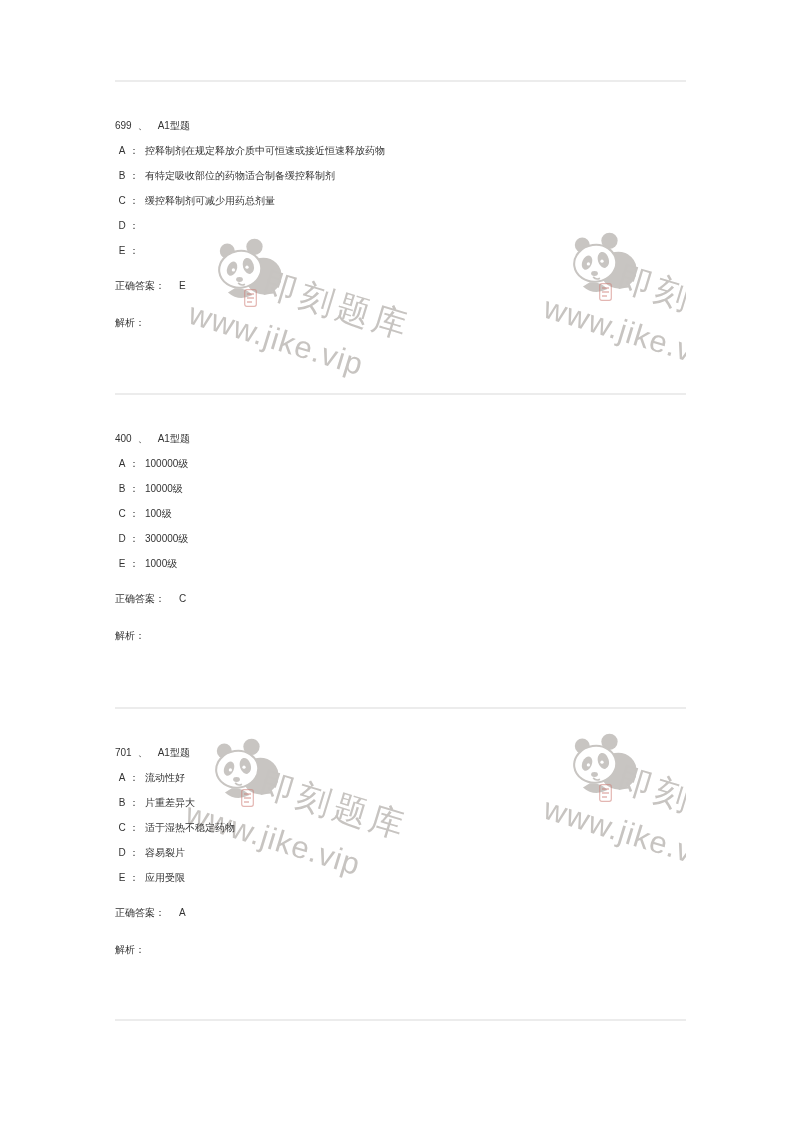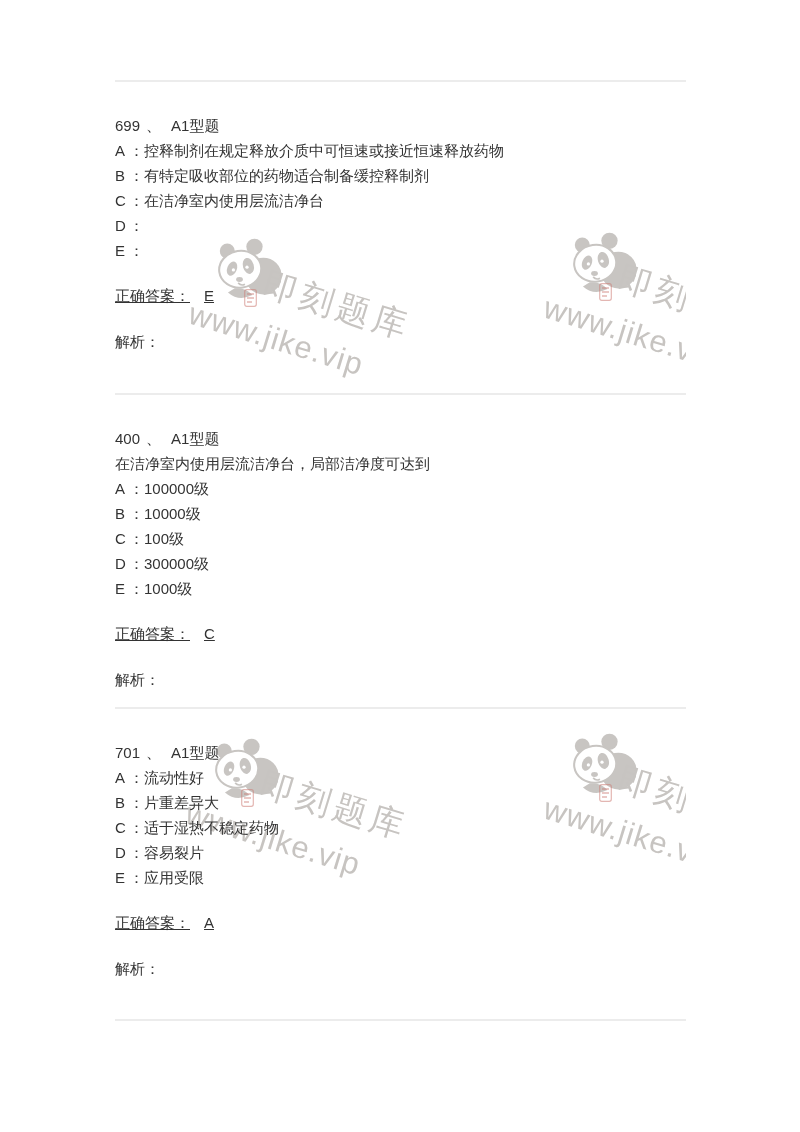--- a/index.html
+++ b/index.html
@@ -6,31 +6,31 @@
   .page{
     position:relative;width:800px;height:1132px;background:#ffffff;overflow:hidden;
     font-family:"Liberation Sans","DejaVu Sans",sans-serif;color:#333333;
   }
   .content{
     position:absolute;left:115px;top:0;width:571px;height:1132px;overflow:hidden;
   }
   .divider{position:absolute;left:0;width:571px;height:2px;background:#ececec;z-index:2;}
   .d1{top:80px;} .d2{top:393px;} .d3{top:707px;} .d4{top:1019px;}
 
-  .question{position:absolute;left:0;width:571px;z-index:1;font-size:15px;line-height:25px;}
+  .question{position:absolute;left:0;width:571px;z-index:1;font-size:10px;line-height:25px;text-align:center;}
   .q1{top:113px;} .q2{top:426px;} .q3{top:740px;}
 
   .q-head{display:flex;align-items:baseline;}
   .q-sep{margin:0 10px 0 6px;}
   .opt{display:flex;align-items:baseline;}
   .opt-letter{display:inline-block;min-width:14px;}
-  .opt-text{}
-  .ans-row{margin-top:20px;display:flex;align-items:baseline;text-decoration:underline;}
+  .opt-text{margin-left:6px;}
+  .ans-row{margin-top:10px;display:flex;align-items:baseline;}
   .ans-value{margin-left:14px;}
-  .ana-row{margin-top:21px;display:flex;align-items:baseline;}
+  .ana-row{margin-top:12px;display:flex;align-items:baseline;}
   .ana-value{margin-left:14px;}
 
   
   .wm{position:absolute;width:340px;height:150px;z-index:0;pointer-events:none;}
   .wm1{left:80px;top:238px;}
   .wm2{left:435px;top:232px;}
   .wm3{left:77px;top:738px;}
   .wm4{left:435px;top:733px;}
   .wm-panda{position:absolute;left:18px;top:0;width:68px;height:68px;}
   .wm-seal{position:absolute;left:49px;top:51px;width:13px;height:18px;}
@@ -162,21 +162,21 @@
         <span class="opt-text">控释制剂在规定释放介质中可恒速或接近恒速释放药物</span>
       </div>
       <div class="opt">
         <span class="opt-letter">B</span>
         <span class="opt-colon">：</span>
         <span class="opt-text">有特定吸收部位的药物适合制备缓控释制剂</span>
       </div>
       <div class="opt">
         <span class="opt-letter">C</span>
         <span class="opt-colon">：</span>
-        <span class="opt-text">在洁净室内使用层流洁净台</span>
+        <span class="opt-text">缓控释制剂可减少用药总剂量</span>
       </div>
       <div class="opt">
         <span class="opt-letter">D</span>
         <span class="opt-colon">：</span>
       </div>
       <div class="opt">
         <span class="opt-letter">E</span>
         <span class="opt-colon">：</span>
       </div>
       <div class="ans-row">
@@ -188,21 +188,20 @@
         <span class="ana-value"></span>
       </div>
     </div>
 
     <div class="question q2">
       <div class="q-head">
         <span>400</span>
         <span class="q-sep">、</span>
         <span>A1型题</span>
       </div>
-      <div class="q-stem">在洁净室内使用层流洁净台，局部洁净度可达到</div>
       <div class="opt">
         <span class="opt-letter">A</span>
         <span class="opt-colon">：</span>
         <span class="opt-text">100000级</span>
       </div>
       <div class="opt">
         <span class="opt-letter">B</span>
         <span class="opt-colon">：</span>
         <span class="opt-text">10000级</span>
       </div>

